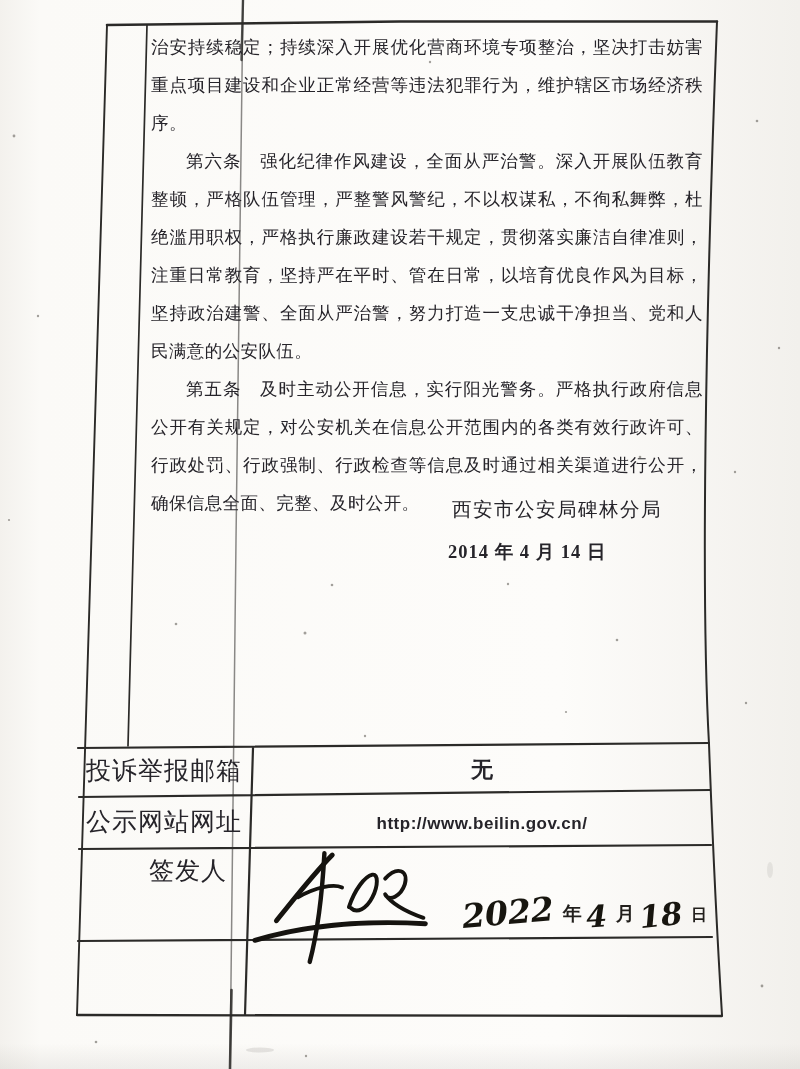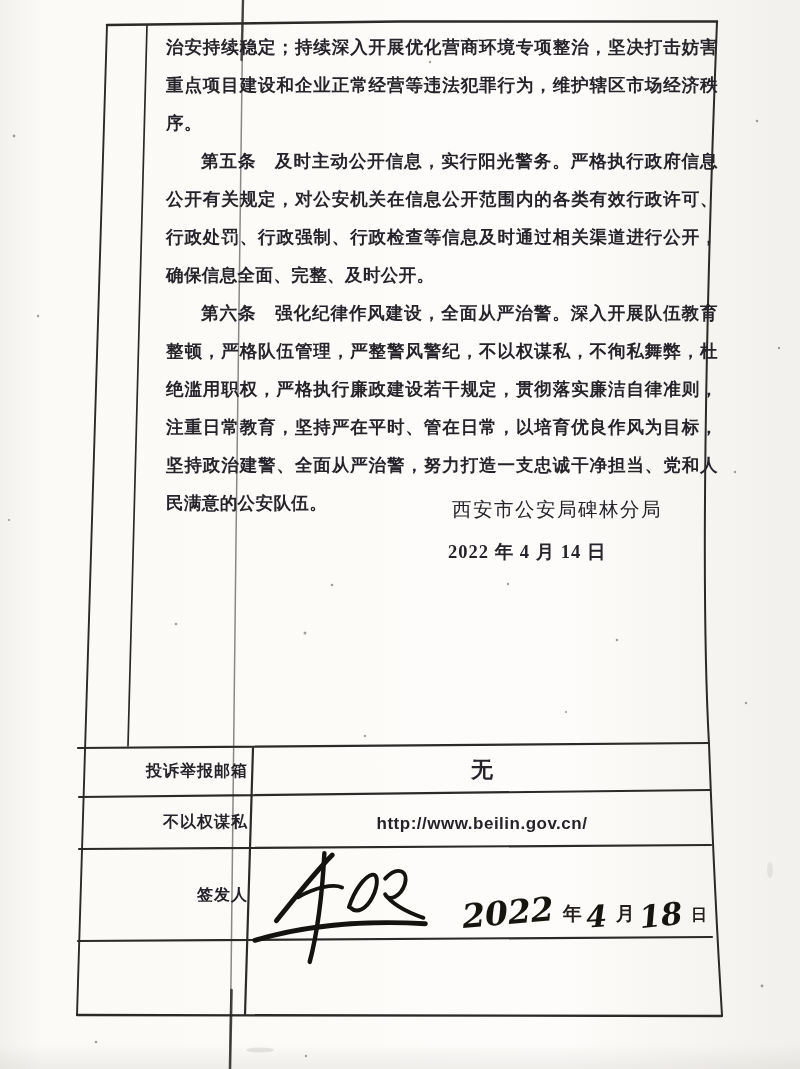--- a/index.html
+++ b/index.html
@@ -14,48 +14,48 @@
   }
   .sheet::after{ 
     content:"";position:absolute;left:0;bottom:0;width:100%;height:26px;
     background:linear-gradient(0deg,rgba(120,115,108,0.10),rgba(120,115,108,0));
     pointer-events:none;
   }
   svg.lines{position:absolute;left:0;top:0;}
 
   
   .body-text{
-    position:absolute;left:166px;top:28px;width:552px;
-    font-size:17.5px;line-height:38px;font-weight:700;
+    position:absolute;left:151px;top:28px;width:552px;
+    font-size:17.5px;line-height:38px;font-weight:400;
     text-align:justify;letter-spacing:0.4px;
   }
   .body-text p{margin:0;}
   .body-text p.indent{text-indent:2em;}
 
   .issuer{
     position:absolute;left:452px;top:496px;
     font-size:19.5px;font-weight:400;letter-spacing:1.5px;white-space:nowrap;
   }
   .issue-date{
     position:absolute;left:448px;top:539px;
     font-size:18.5px;font-weight:600;letter-spacing:1px;white-space:nowrap;
   }
 
   
   .cell-label{
     position:absolute;left:80px;width:168px;height:30px;line-height:30px;
-    text-align:right;font-size:16px;font-weight:700;letter-spacing:1px;white-space:nowrap;
+    text-align:center;font-size:25px;font-weight:400;letter-spacing:1px;white-space:nowrap;
   }
   .cell-value{
     position:absolute;left:252px;width:460px;height:30px;line-height:30px;
     text-align:center;font-weight:600;
   }
   .lbl-r1{top:756px;} .val-r1{top:755px;font-size:22px;}
   .lbl-r2{top:807px;} .val-r2{top:809px;font-size:17px;font-family:Liberation Sans, sans-serif;font-weight:700;letter-spacing:0.5px;}
-  .lbl-r3{top:880px;} .lbl-r4{top:963px;}
+  .lbl-r3{top:856px;padding-left:24px;} .lbl-r4{top:963px;}
 
   
   .sign-date{
     position:absolute;left:462px;top:893px;
     display:flex;align-items:baseline;white-space:nowrap;
   }
   .sign-date .hand{
     font-family:"DejaVu Serif","Liberation Serif",serif;
     font-style:italic;font-weight:700;font-size:33px;color:#17150f;
     transform:rotate(-5deg);display:inline-block;
@@ -122,31 +122,31 @@
         <circle cx="306" cy="1056" r="1.2"></circle>
       <circle cx="735" cy="472" r="1.2"></circle>
         <circle cx="176" cy="624" r="1.3"></circle>
       <ellipse cx="260" cy="1050" rx="14" ry="2.5" opacity="0.25"></ellipse>
       <ellipse cx="770" cy="870" rx="3" ry="8" opacity="0.18"></ellipse>
     </g>
   </svg>
 
   <div class="body-text">
     <p>治安持续稳定；持续深入开展优化营商环境专项整治，坚决打击妨害重点项目建设和企业正常经营等违法犯罪行为，维护辖区市场经济秩序。</p>
+    <p class="indent">第六条　强化纪律作风建设，全面从严治警。深入开展队伍教育整顿，严格队伍管理，严整警风警纪，不以权谋私，不徇私舞弊，杜绝滥用职权，严格执行廉政建设若干规定，贯彻落实廉洁自律准则，注重日常教育，坚持严在平时、管在日常，以培育优良作风为目标，坚持政治建警、全面从严治警，努力打造一支忠诚干净担当、党和人民满意的公安队伍。</p>
     <p class="indent">第五条　及时主动公开信息，实行阳光警务。严格执行政府信息公开有关规定，对公安机关在信息公开范围内的各类有效行政许可、行政处罚、行政强制、行政检查等信息及时通过相关渠道进行公开，确保信息全面、完整、及时公开。</p>
-    <p class="indent">第六条　强化纪律作风建设，全面从严治警。深入开展队伍教育整顿，严格队伍管理，严整警风警纪，不以权谋私，不徇私舞弊，杜绝滥用职权，严格执行廉政建设若干规定，贯彻落实廉洁自律准则，注重日常教育，坚持严在平时、管在日常，以培育优良作风为目标，坚持政治建警、全面从严治警，努力打造一支忠诚干净担当、党和人民满意的公安队伍。</p>
   </div>
 
   <div class="issuer">西安市公安局碑林分局</div>
-  <div class="issue-date">2022 年 4 月 14 日</div>
+  <div class="issue-date">2014 年 4 月 14 日</div>
 
   <div class="cell-label lbl-r1">投诉举报邮箱</div>
   <div class="cell-value val-r1">无</div>
 
-  <div class="cell-label lbl-r2">不以权谋私</div>
+  <div class="cell-label lbl-r2">公示网站网址</div>
   <div class="cell-value val-r2">http://www.beilin.gov.cn/</div>
 
   <div class="cell-label lbl-r3">签发人</div>
 
   <svg class="signature" width="196" height="120" viewBox="0 0 200 122">
     <g stroke="#15130f" fill="none" stroke-linecap="round" stroke-linejoin="round">
       <path d="M8,94 C50,81 110,73 182,77" stroke-width="5"></path>
       <path d="M30,74 C48,52 68,26 87,7" stroke-width="5"></path>
       <path d="M79,5 C77,42 73,82 64,116" stroke-width="4.5"></path>
       <path d="M52,50 C70,40 88,36 97,40" stroke-width="4"></path>

